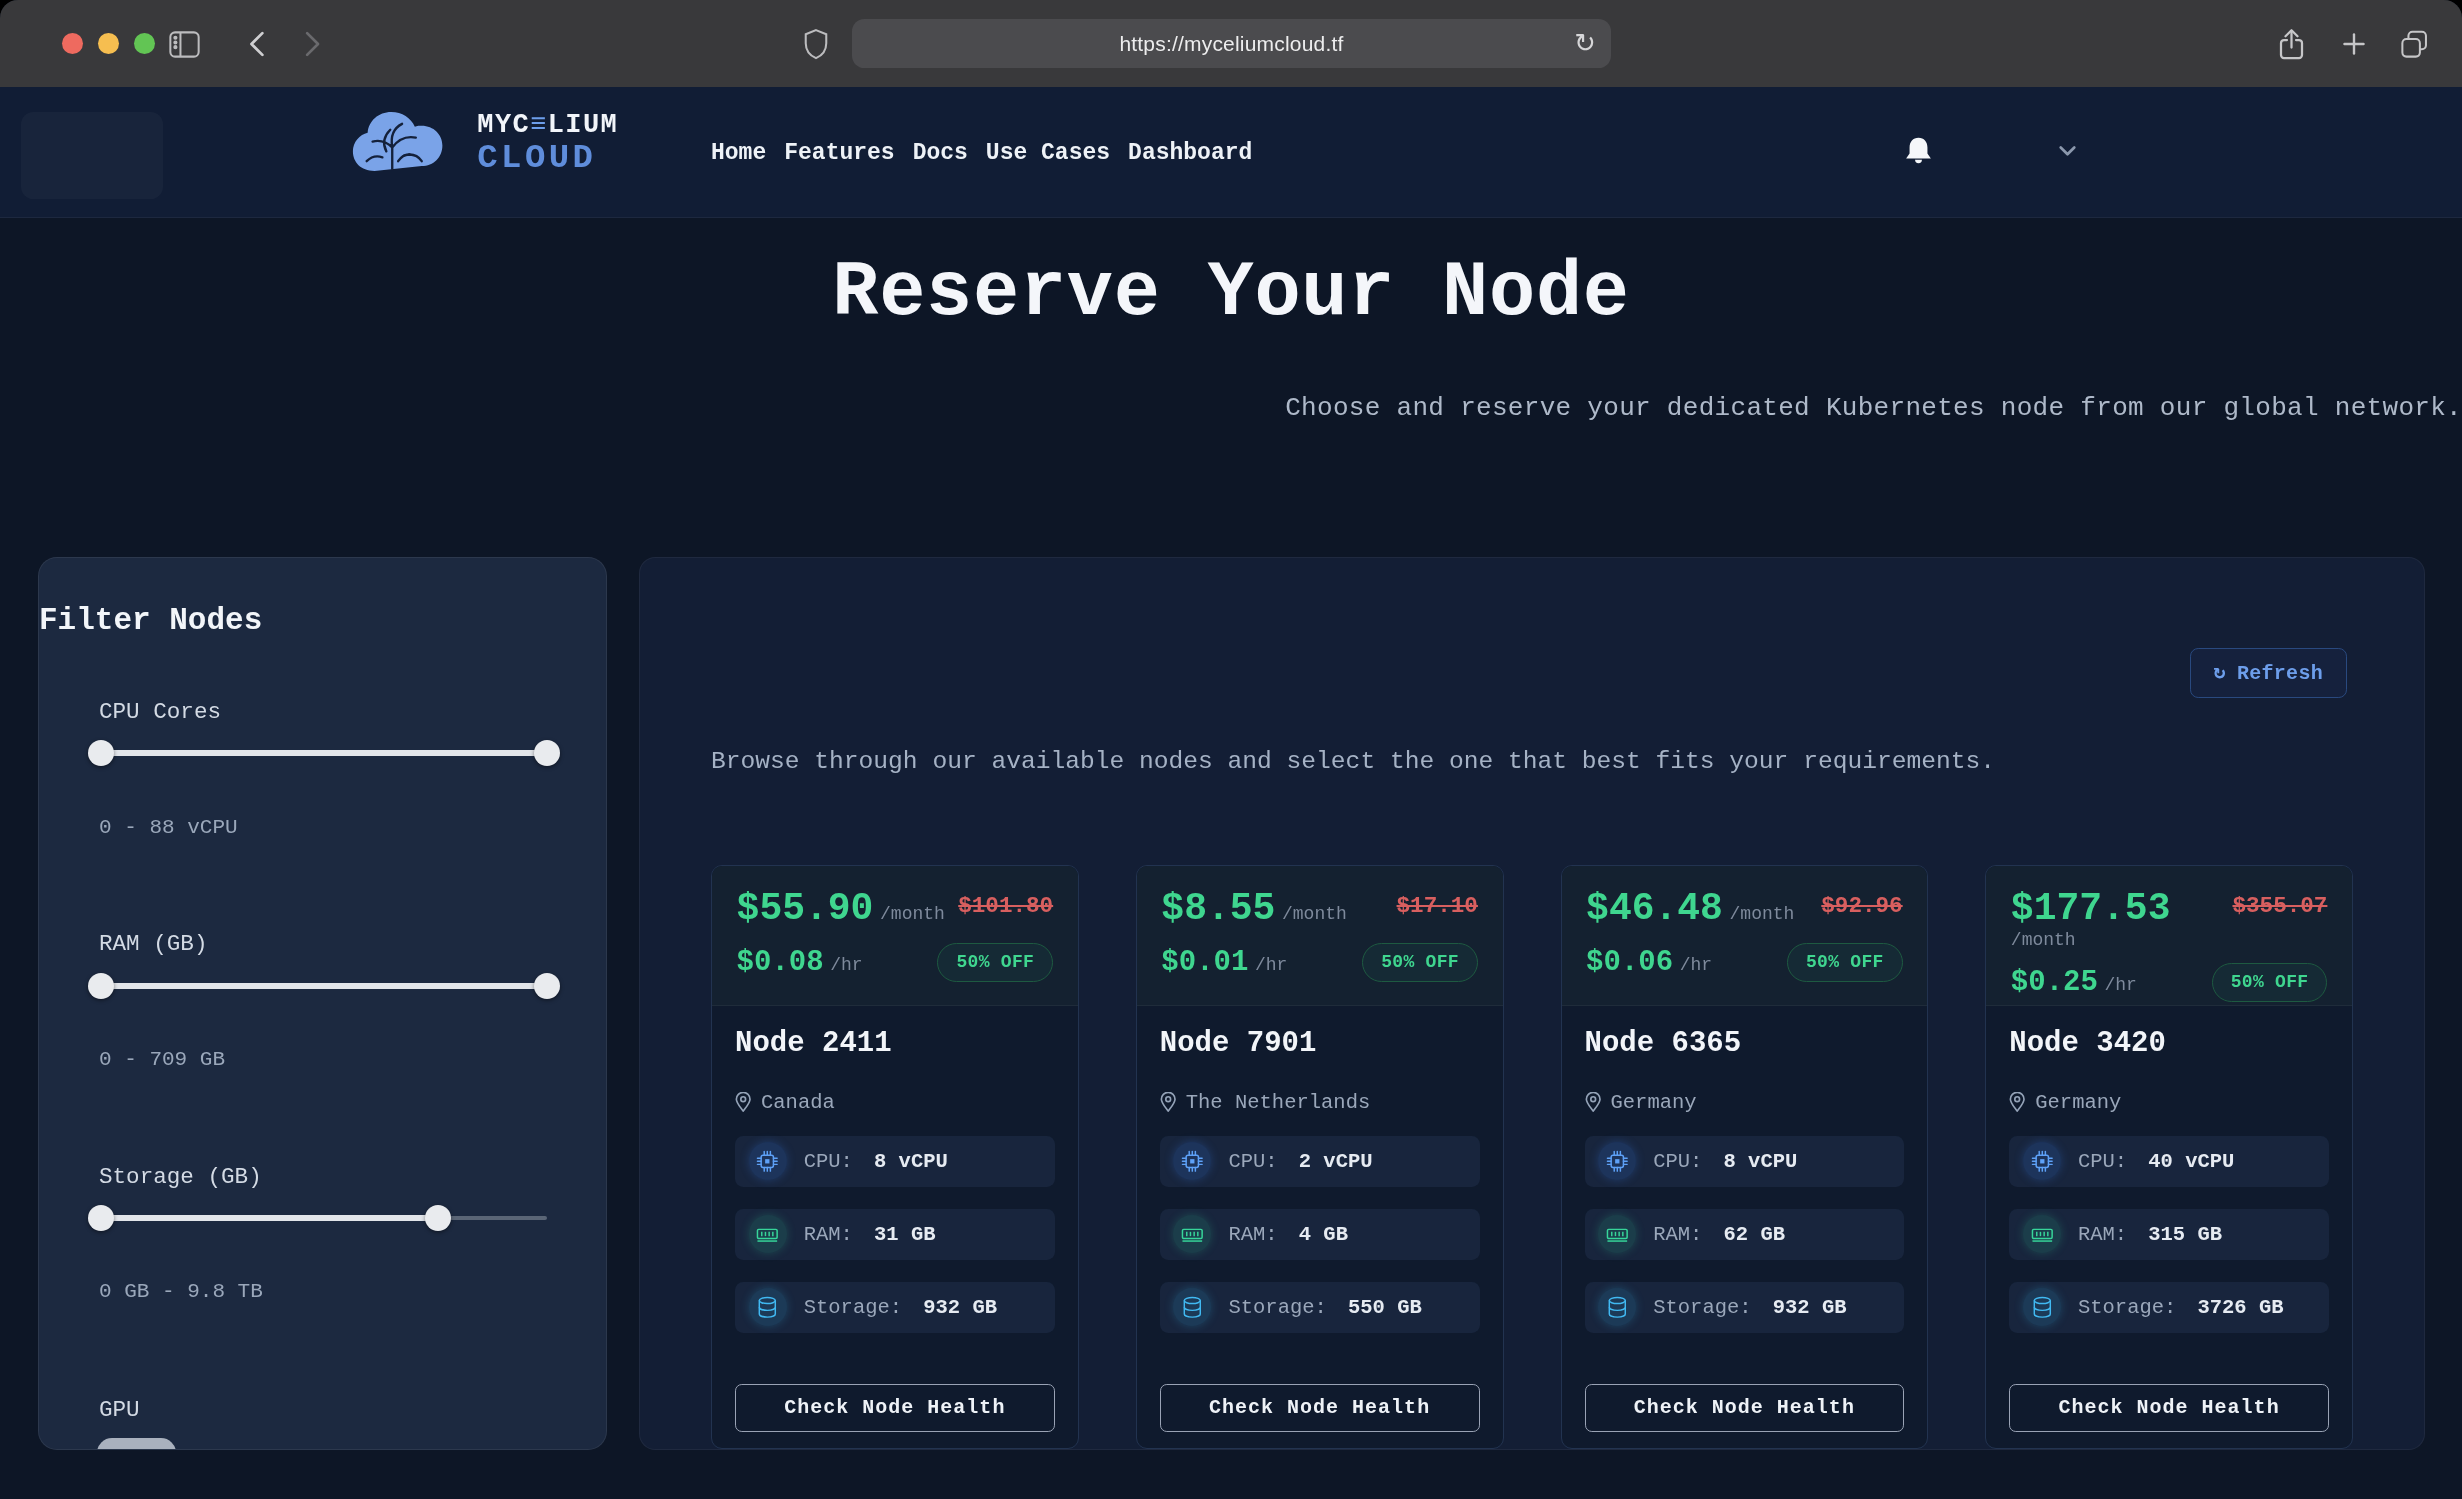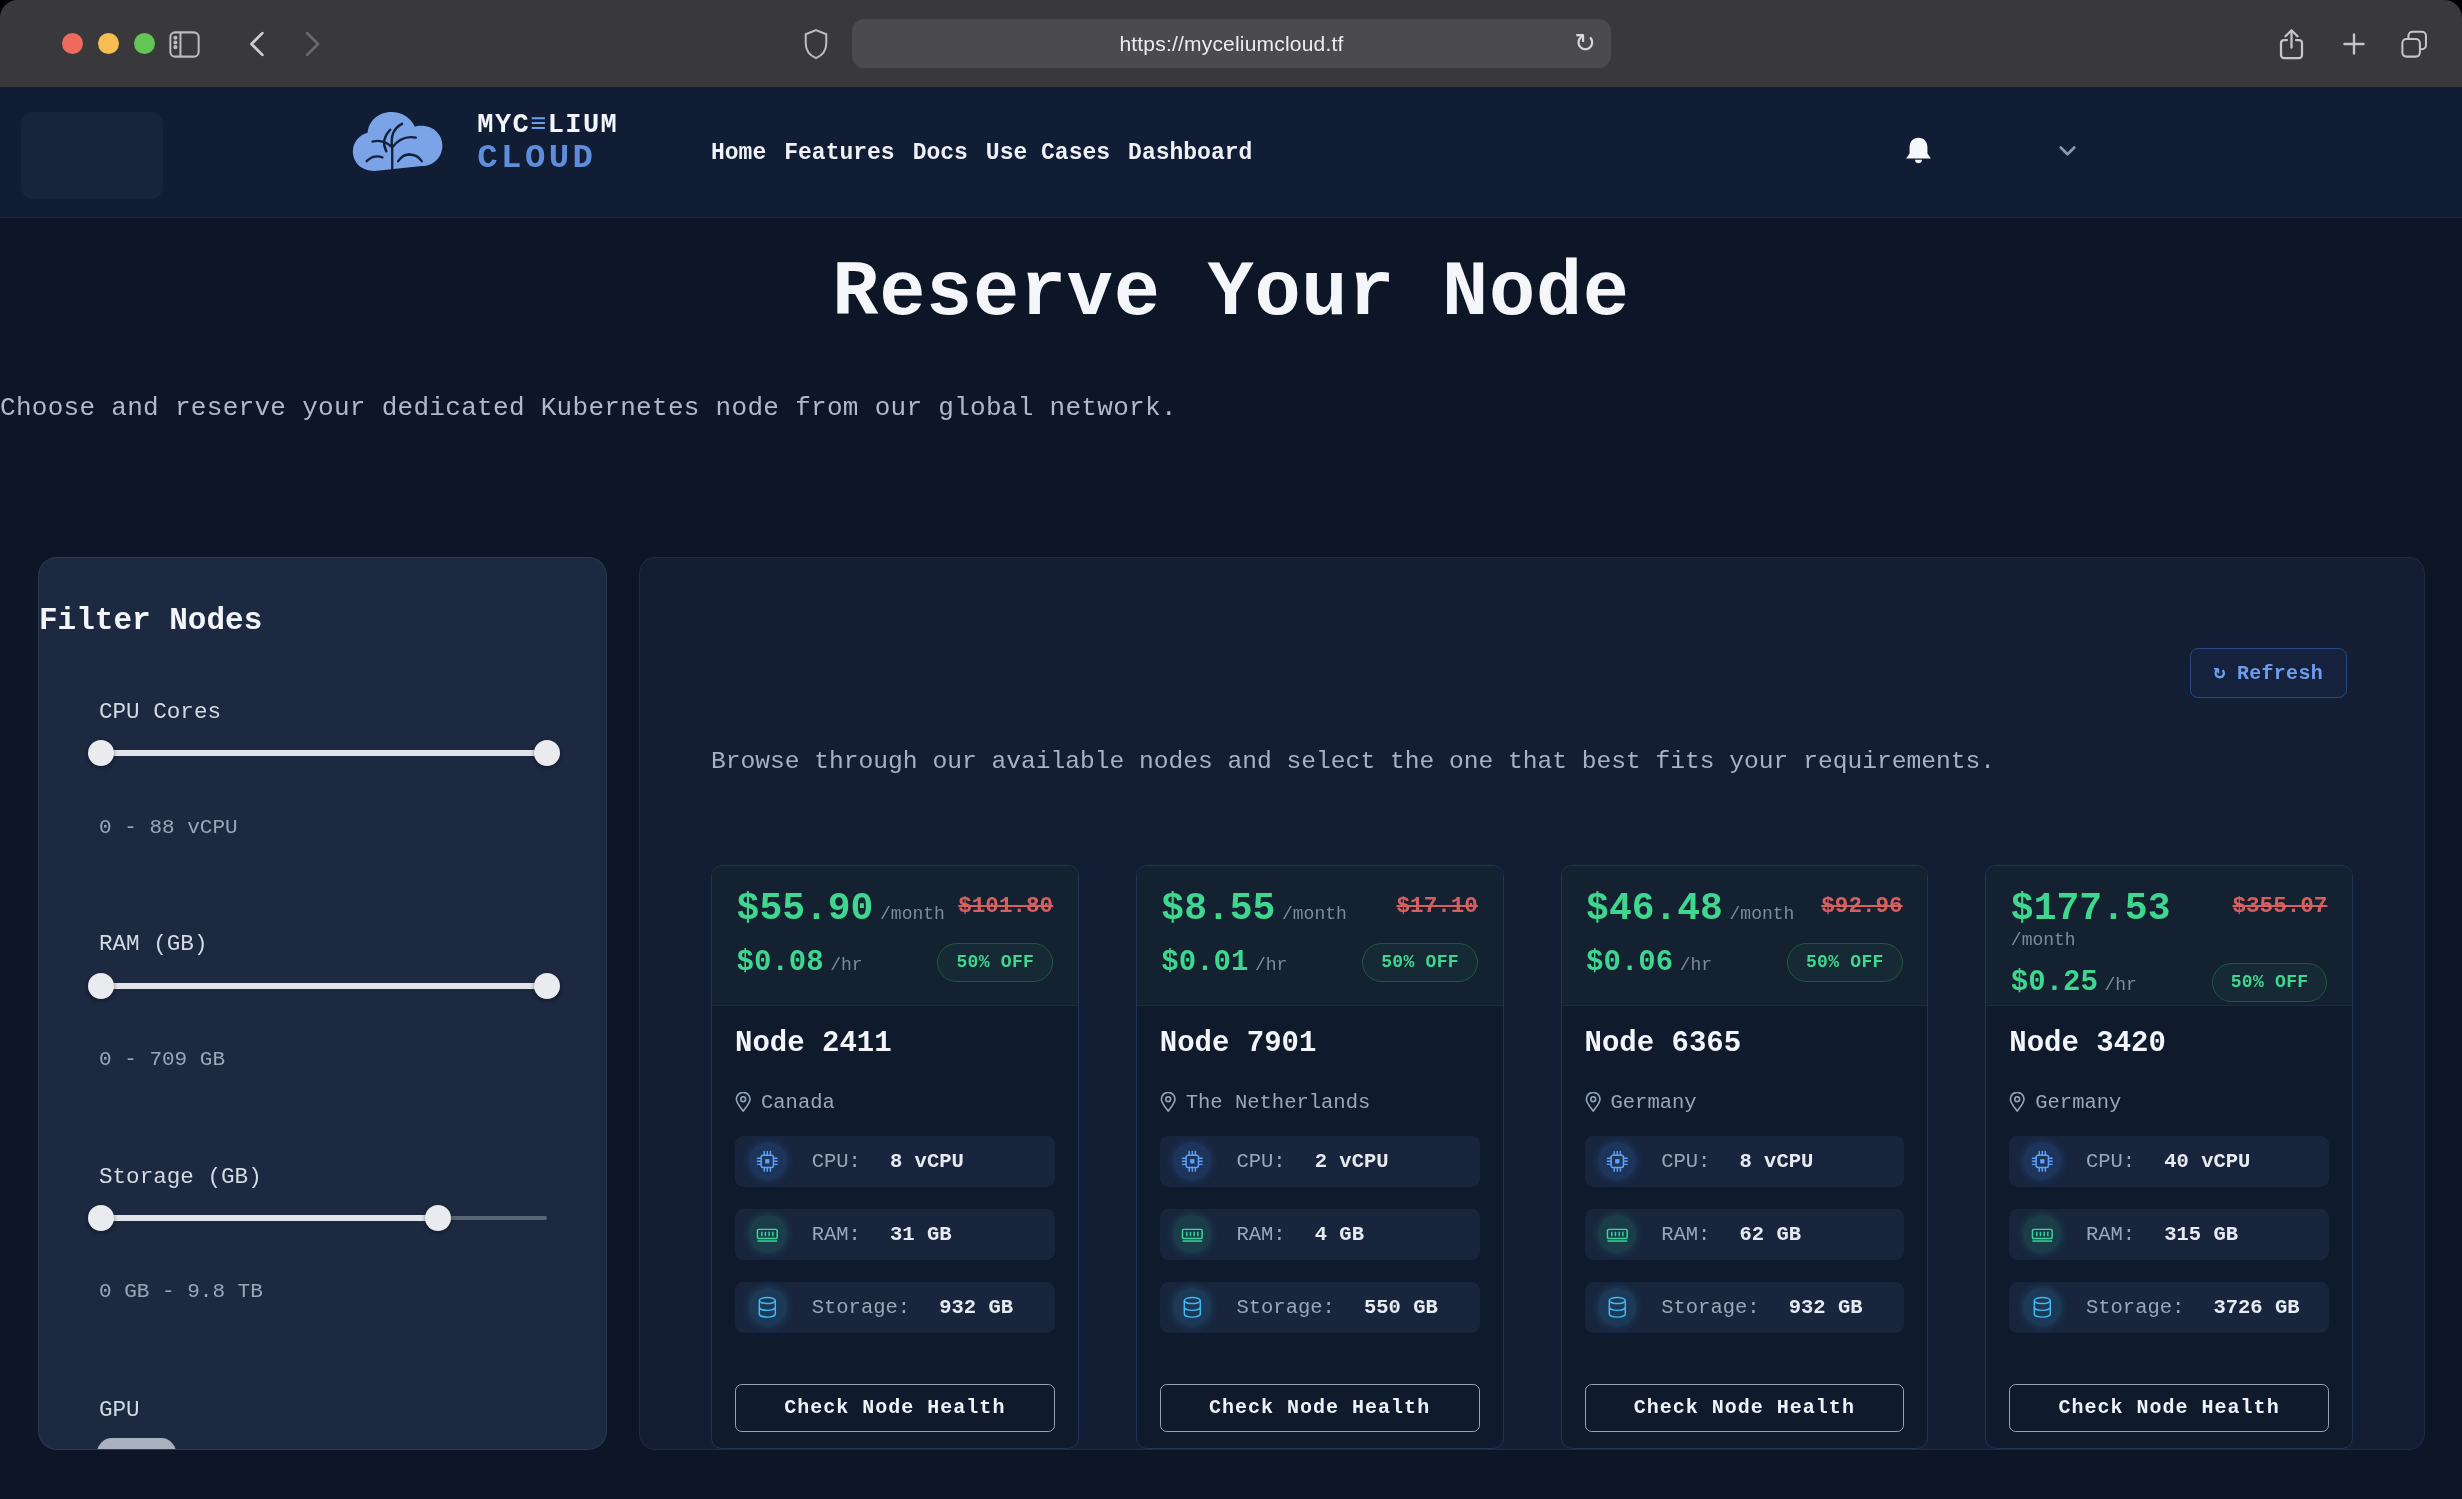--- a/index.html
+++ b/index.html
@@ -27,21 +27,21 @@
   .brand-text{display:flex;flex-direction:column;line-height:1;}
   .brand-l1{font-size:27px;font-weight:800;color:#f2f5fa;letter-spacing:1.4px;}
   .brand-l1 .glyph{color:#6d9eeb;}
   .brand-l2{font-size:34px;font-weight:800;color:#5f8ddb;letter-spacing:3.4px;margin-top:2.7px;}
   .nav-menu{position:absolute;left:703px;top:0;height:116px;display:flex;align-items:center;gap:18px;list-style:none;margin:8px;padding:0;}
   .nav-item{color:#eef2f7;font-size:23px;font-weight:600;cursor:pointer;}
   .bell{position:absolute;left:1904px;top:48px;}
   .nav-chevron{position:absolute;left:2058px;top:57px;}
 
   .hero-title{position:absolute;top:163px;left:0;right:0;text-align:center;color:#f4f6fa;font-size:77px;font-weight:600;letter-spacing:0.7px;}
-  .hero-sub{position:absolute;top:306px;left:0;right:0;text-align:left;color:#aeb9c9;font-size:26px;letter-spacing:0.3px;}
+  .hero-sub{position:absolute;top:306px;left:0;right:0;text-align:right;color:#aeb9c9;font-size:26px;letter-spacing:0.3px;}
 
   
   .sidebar{position:absolute;left:38px;top:470px;width:567px;height:891px;background:#1c2940;
            border:0.7px solid rgba(255,255,255,.07);border-radius:19px;overflow:hidden;}
   .f-title{position:absolute;top:45px;left:0;right:0;color:#f2f5f9;font-size:31px;font-weight:700;}
   .f-label{position:absolute;left:60px;color:#d3dae4;font-size:22.6px;font-weight:500;}
   .f-range{position:absolute;left:60px;color:#9aa7ba;font-size:21px;}
   .slider{position:absolute;left:62px;width:446px;height:26px;}
   .track-base{position:absolute;top:11px;left:0;right:0;height:4.1px;border-radius:2.1px;background:#5a6576;}
   .track-active{position:absolute;top:9.6px;height:6.8px;border-radius:3.4px;background:#e2e5ea;}
@@ -67,21 +67,21 @@
   .ph-row2{display:flex;justify-content:space-between;align-items:center;margin-top:13.7px;}
   .p-month{color:#3fd68f;font-size:38px;font-weight:700;}
   .p-unit{color:#7e8a9c;font-size:18px;font-weight:400;}
   .p-orig{color:#d85f5f;font-size:22.6px;font-weight:700;text-decoration:line-through;margin-top:6.8px;}
   .p-hour{color:#3fd68f;font-size:29px;font-weight:700;}
   .badge{border:1.4px solid #1e5a41;border-radius:683px;background:rgba(52,211,153,.05);
          color:#3fd68f;font-size:18px;font-weight:700;padding:8.2px 18px;letter-spacing:0.3px;}
   .card-body{flex:1;display:flex;flex-direction:column;padding:0 23px 16.4px;}
   .n-name{color:#f2f5f9;font-size:29px;font-weight:700;margin-top:20.5px;}
   .n-loc{display:flex;align-items:center;gap:9.6px;margin-top:31px;color:#9aa7ba;font-size:20.5px;}
-  .spec{display:flex;align-items:center;gap:25px;height:51px;background:#18253d;border-radius:8.2px;padding:0 13.7px;margin-top:22px;}
+  .spec{display:flex;align-items:center;gap:17px;height:51px;background:#18253d;border-radius:8.2px;padding:0 13.7px;margin-top:22px;}
   .spec:first-of-type{margin-top:30px;}
   .tile{width:38px;height:38px;border-radius:50%;display:flex;align-items:center;justify-content:center;flex:0 0 auto;}
   .tile.cpu{background:rgba(59,130,246,.16);box-shadow:0 0 9.6px rgba(59,130,246,.25);}
   .tile.ram{background:rgba(52,211,153,.14);box-shadow:0 0 9.6px rgba(52,211,153,.22);}
   .tile.sto{background:rgba(56,189,248,.14);box-shadow:0 0 9.6px rgba(56,189,248,.22);}
   .spec-label{color:#9aa7ba;font-size:20.5px;}
   .spec-val{color:#e6ebf2;font-size:20.5px;font-weight:600;margin-left:4.1px;}
   .check-btn{margin-top:auto;height:46px;border:1.4px solid #9aa3b5;border-radius:6.8px;background:transparent;
              color:#eef2f7;font-size:20px;font-weight:700;letter-spacing:1px;cursor:pointer;
              display:flex;align-items:center;justify-content:center;}

